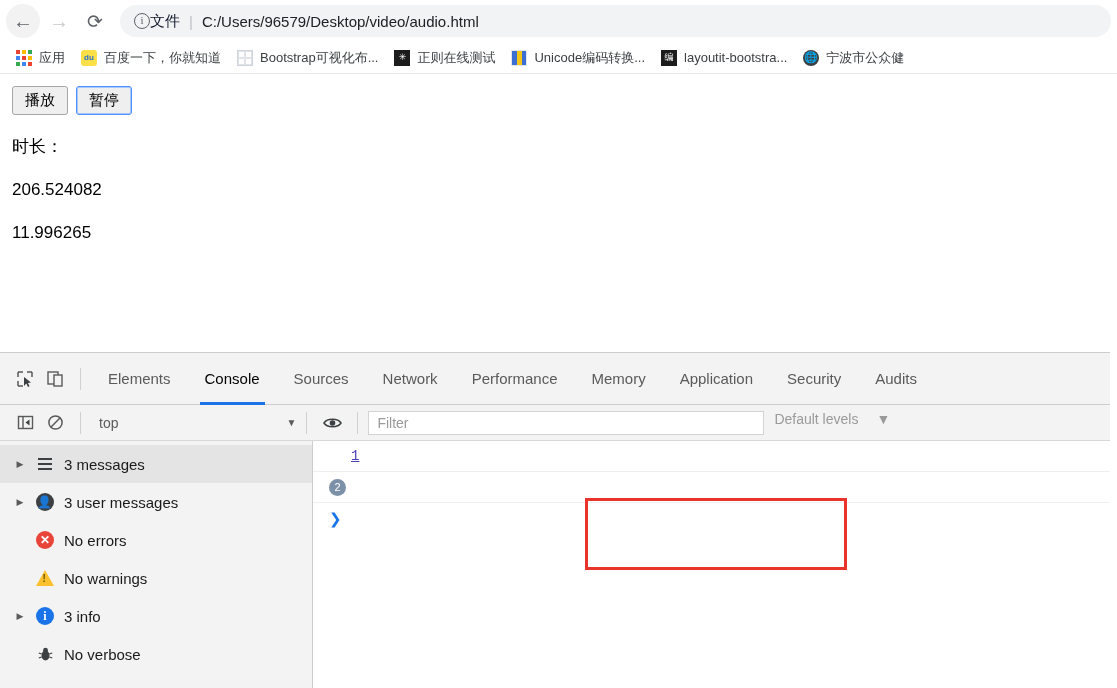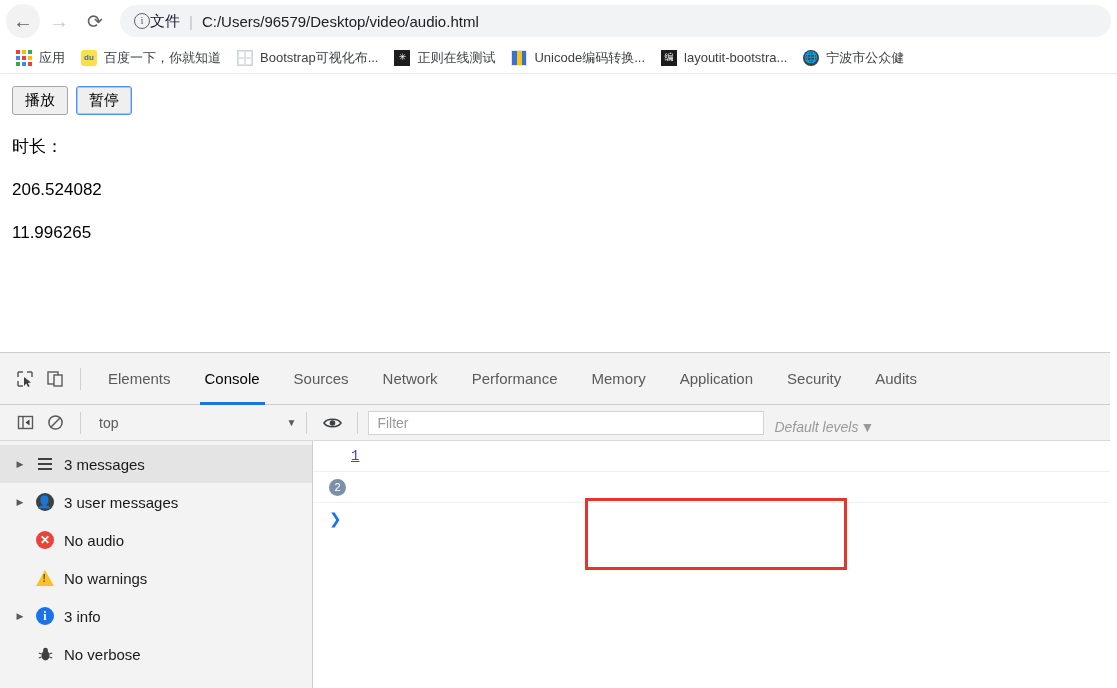--- a/index.html
+++ b/index.html
@@ -165,21 +165,21 @@
   }
   #ctx-spacer { flex: 0 0 auto; }
   .caret { font-size: 10px; color: #5a5a5a; }
   #filter-input {
     height: 24px; background: #ffffff; border: 1px solid #d4d4d4;
     font-size: 14px; color: #9a9a9a; display: flex; align-items: center;
     padding: 0 8px; width: 396px;
   }
   #levels-select {
     font-size: 14px; color: #9a9a9a; display: flex;
-    align-items: flex-end; gap: 2px; padding: 0 10px; height: 24px; font-style: italic;
+    align-items: flex-start; gap: 18px; padding: 0 10px; height: 24px;
   }
 
   #console-body { display: flex; height: 250px; }
   #console-sidebar {
     width: 313px; flex: 0 0 auto; background: #f3f3f3;
     border-right: 1px solid #cdcdcd; padding-top: 4px;
     overflow: hidden;
   }
   .side-row {
     height: 38px; display: flex; align-items: center;
@@ -436,21 +436,21 @@
           <span class="circ user">👤</span>
         </span>
         <span class="side-label">3 user messages</span>
       </div>
 
       <div class="side-row">
         <span class="side-arrow empty">▶</span>
         <span class="side-icon">
           <span class="circ err">✕</span>
         </span>
-        <span class="side-label">No audio</span>
+        <span class="side-label">No errors</span>
       </div>
 
       <div class="side-row">
         <span class="side-arrow empty">▶</span>
         <span class="side-icon">
           <span class="tri-warn"></span>
         </span>
         <span class="side-label">No warnings</span>
       </div>
 

